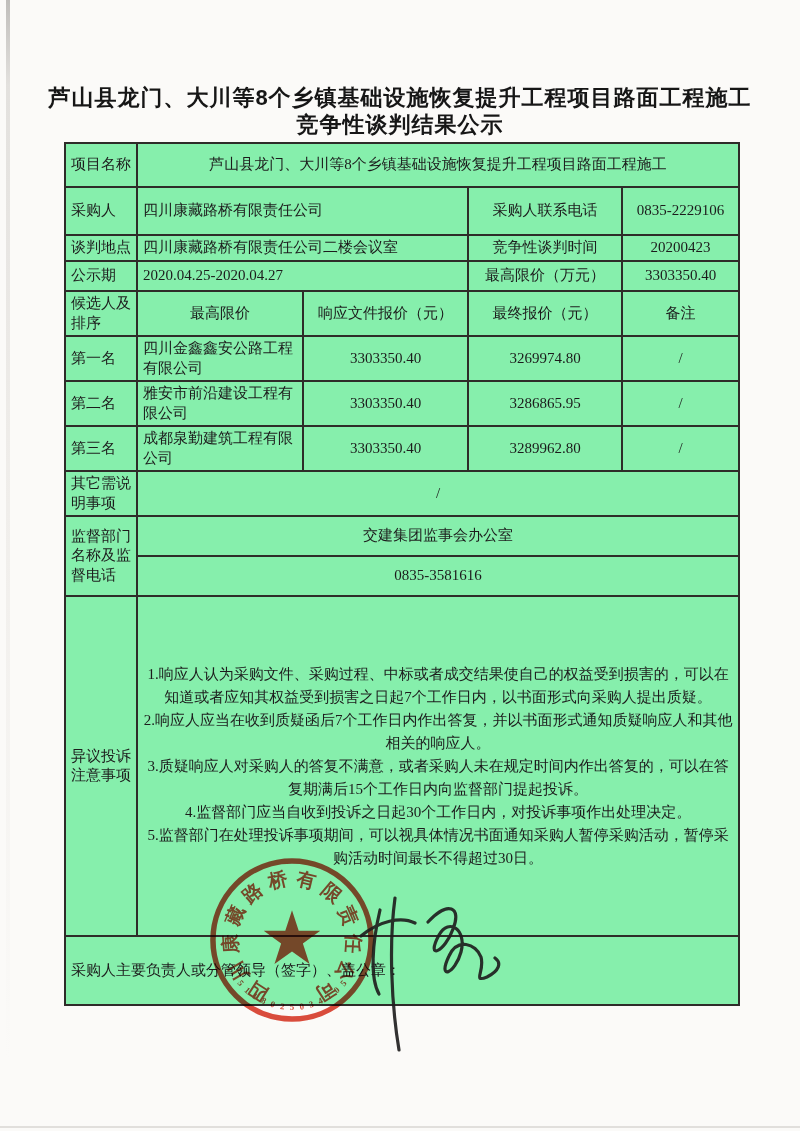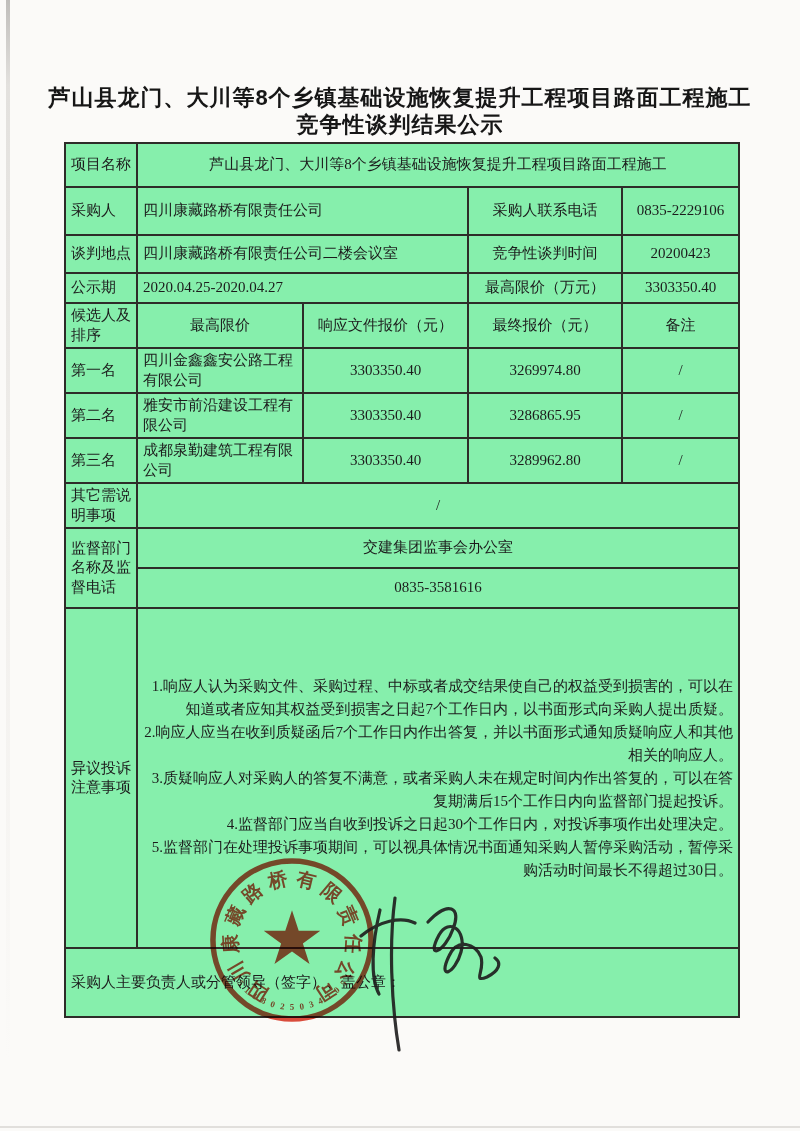--- a/index.html
+++ b/index.html
@@ -39,29 +39,29 @@
     font-size: 15px; line-height: 1.3;
     vertical-align: middle;
     padding: 2px 5px;
     overflow: hidden;
   }
   td.lab { text-align: left; }
   td.ctr { text-align: center; }
   td.lft { text-align: left; }
   tr.r-project   { height: 44px; }
   tr.r-purchaser { height: 48px; }
-  tr.r-negot     { height: 38px; }
+  tr.r-negot     { height: 26px; }
   tr.r-public    { height: 30px; }
   tr.r-chead     { height: 38px; }
   tr.r-cand      { height: 42px; }
   tr.r-other     { height: 40px; }
   tr.r-superv    { height: 40px; }
   tr.r-object    { height: 340px; }
   tr.r-sign      { height: 69px; }
-  .objection-text { text-align: right; padding: 0 4px; border-radius: 29px; }
+  .objection-text { text-align: center; padding: 0 4px; border-radius: 29px; }
   .objection-text div { font-size: 15px; line-height: 23px; }
   
   .seal {
     position: absolute; left: 207px; top: 855px;
     width: 170px; height: 170px;
     opacity: .88; mix-blend-mode: multiply;
     pointer-events: none;
   }
   .seal text {
     font-family: "Liberation Serif", "DejaVu Serif", serif;

